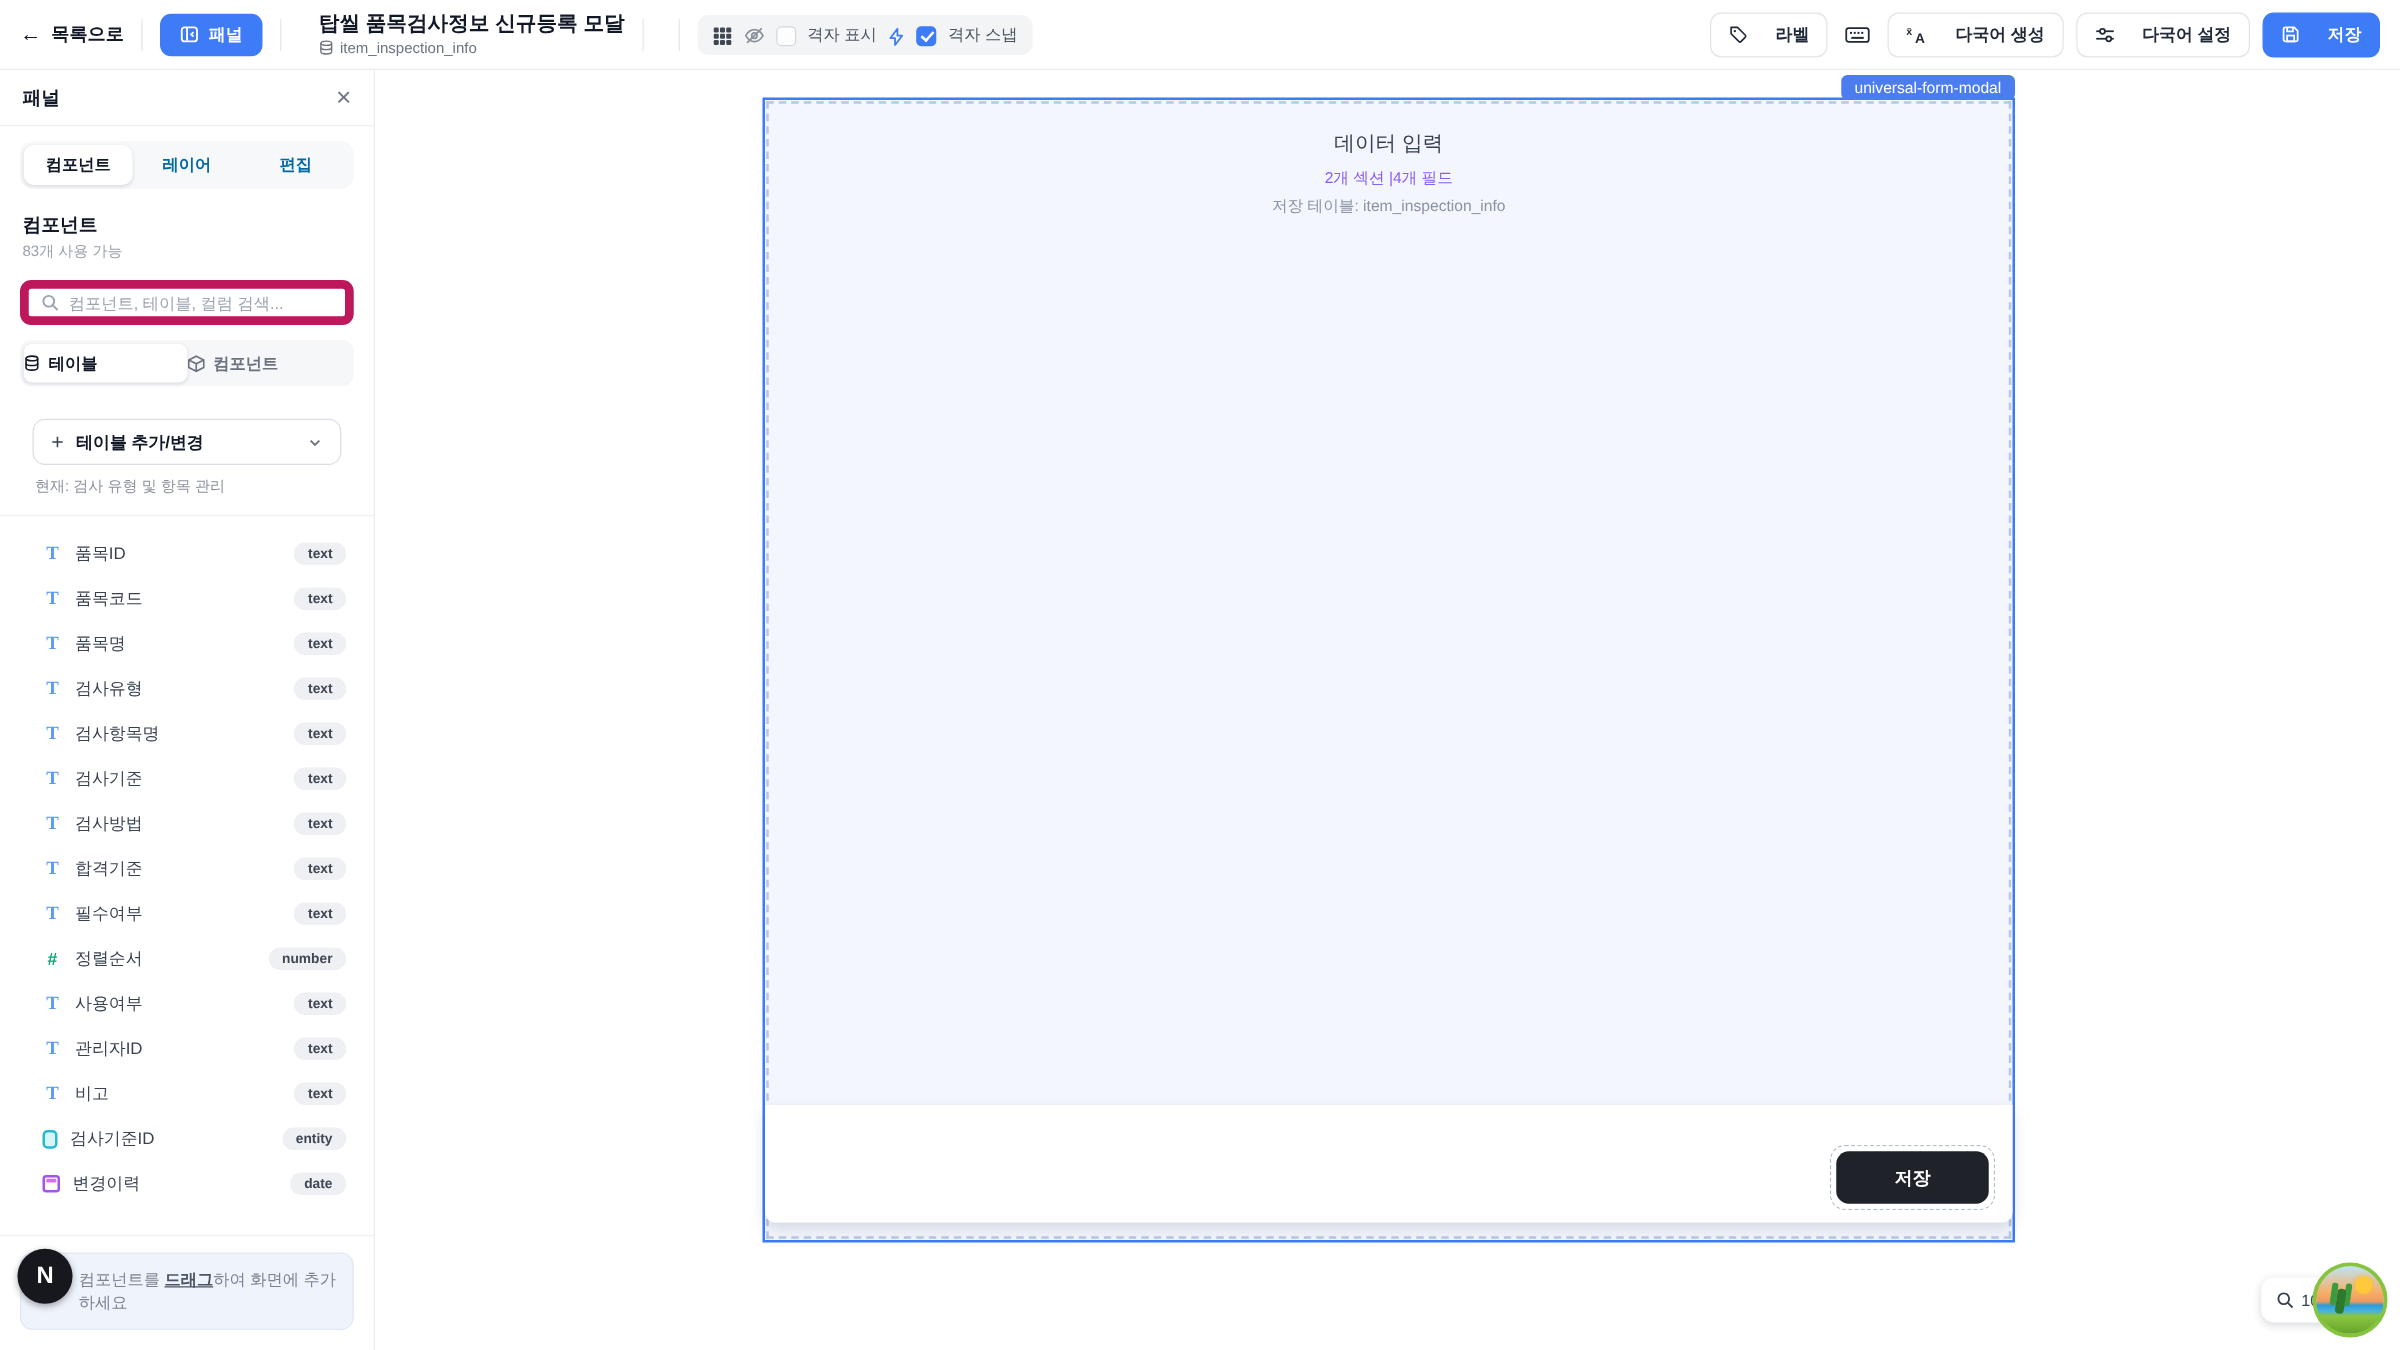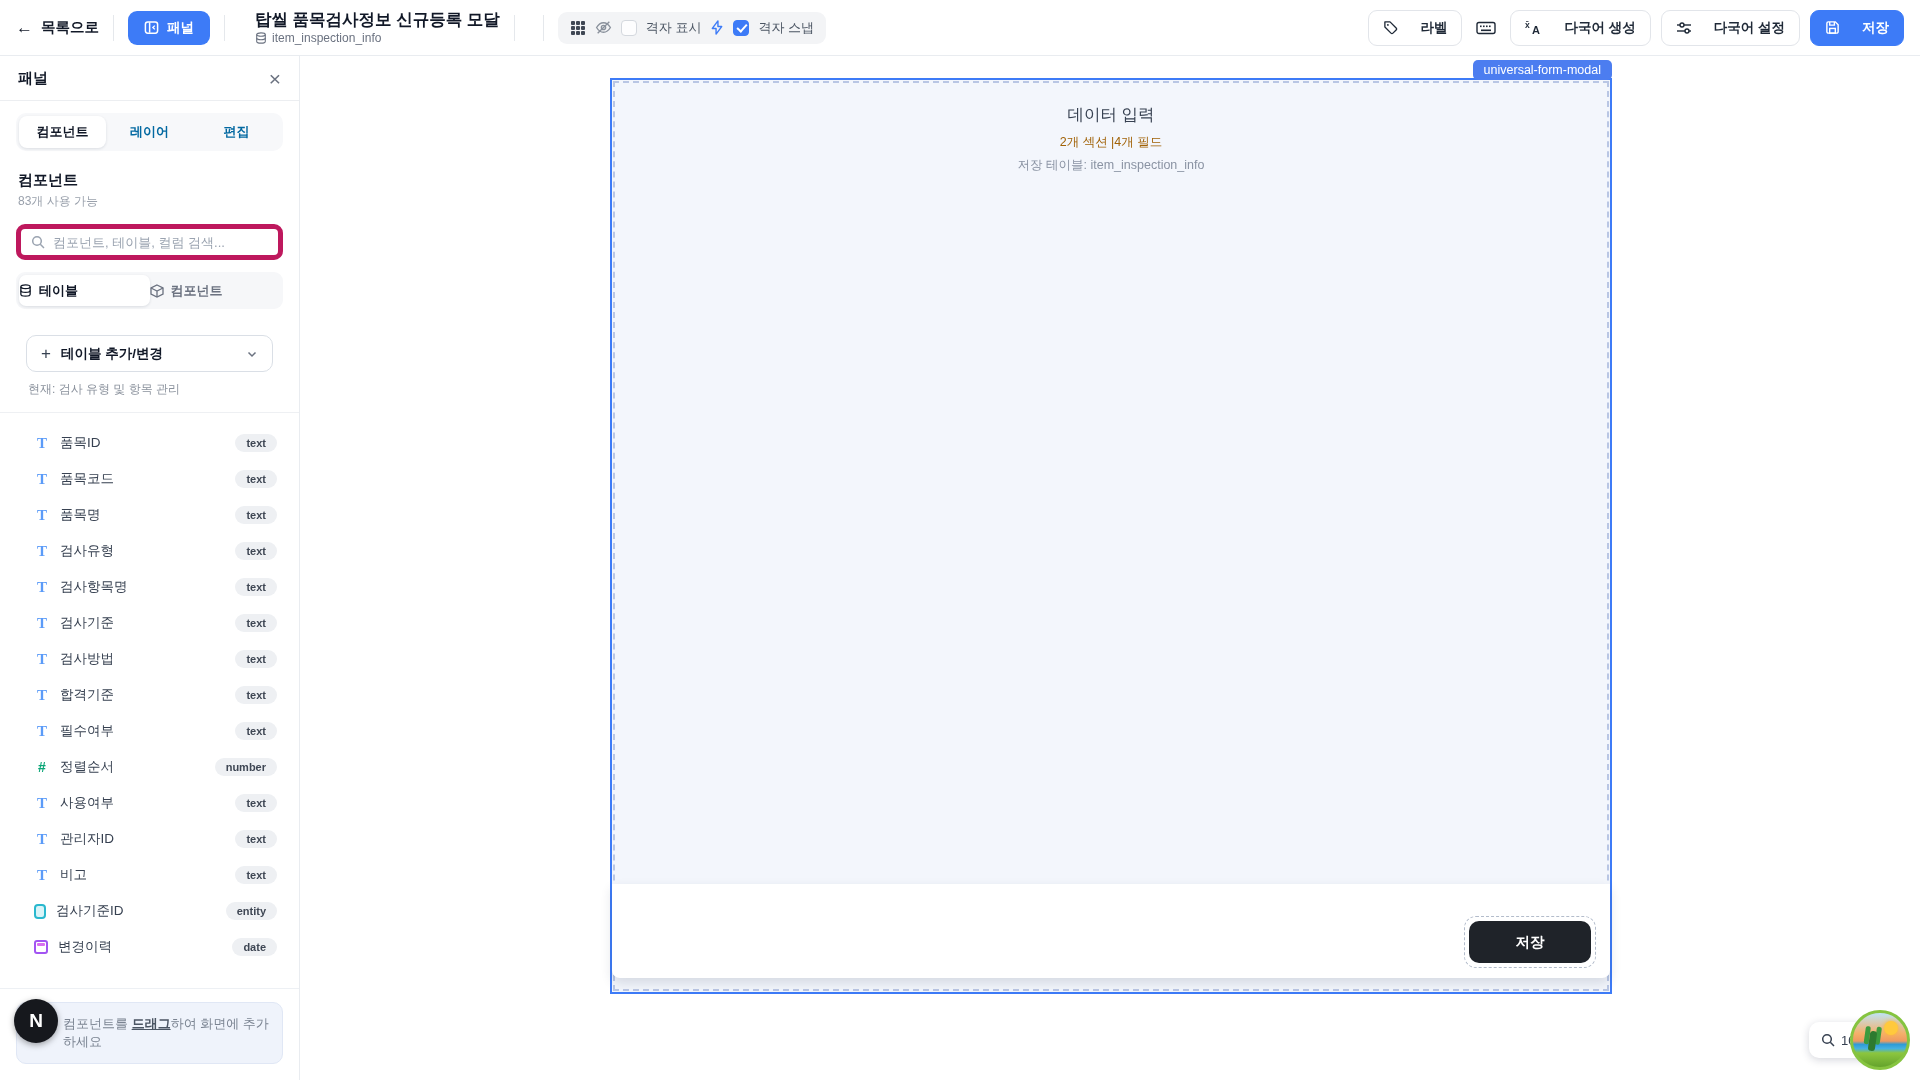--- a/index.html
+++ b/index.html
@@ -13,21 +13,21 @@
   .back-btn { display:flex; align-items:center; gap:8px; font-size:14.5px; font-weight:600; color:#111827; cursor:pointer; }
   .back-arrow { font-size:17px; }
   .panel-btn { display:flex; align-items:center; gap:8px; background:#3D7BF7; color:#fff;
     border:none; border-radius:9px; padding:8px 16px; font-size:13.5px; font-weight:600; }
   .title-wrap { margin-left:16px; }
   .title { font-size:16.5px; font-weight:700; color:#111827; line-height:1.2; }
   .subtitle { display:flex; align-items:center; gap:5px; font-size:12px; color:#6b7280; margin-top:2px; }
   .device-pill { display:flex; align-items:center; gap:8px; background:#edf3fe; border-radius:999px;
     padding:7px 14px; color:#3D7BF7; font-size:13.5px; font-weight:600; }
   .device-size { color:#7aa3f6; font-weight:400; font-size:12.5px; }
-  .grid-group { display:flex; align-items:center; gap:9px; background:#f3f4f6; border-radius:9px; padding:7px 12px; }
+  .grid-group { display:flex; align-items:flex-end; gap:9px; background:#f3f4f6; border-radius:9px; padding:7px 12px; }
   .grid-label { font-size:13px; color:#4b5563; }
   .cbox { width:16px; height:16px; border-radius:4px; border:1px solid #d4d8de; background:#fdfdfe; position:relative; }
   .cbox.checked { background:#3D7BF7; border-color:#3D7BF7; }
   .cbox.checked::after { content:""; position:absolute; left:4.5px; top:1.5px; width:4px; height:8px;
     border:solid #fff; border-width:0 2px 2px 0; transform:rotate(42deg); }
   .hspacer { flex:1; }
   .hbtn { display:flex; align-items:center; gap:22px; background:#fff; border:1px solid #e2e5ea;
     border-radius:9px; padding:8px 14px; font-size:13.5px; font-weight:600; color:#1f2937; margin-left:10px; }
   .icon-only { border:none; background:none; padding:6px 4px; }
   .hbtn.primary { background:#3D7BF7; border-color:#3D7BF7; color:#fff; }
@@ -39,21 +39,21 @@
   .p-head { height:45px; flex:none; display:flex; align-items:center; justify-content:space-between;
     padding:0 18px; border-bottom:1px solid #eceef1; }
   .p-title { font-size:15px; font-weight:700; color:#111827; }
   .p-close { font-size:21px; color:#6b7280; line-height:1; cursor:pointer; }
   .p-tabs { margin:12px 16px 0; background:#f7f8fa; border-radius:10px; display:flex; padding:3px; flex:none; }
   .p-tab { flex:1; text-align:center; font-size:13px; color:#0369a1; padding:7px 0; border-radius:8px; font-weight:600; }
   .p-tab.active { background:#fff; color:#111827; box-shadow:0 1px 3px rgba(20,30,60,.12); }
   .p-section { padding:20px 18px 0; flex:none; }
   .p-sec-title { font-size:15px; font-weight:700; color:#111827; }
   .p-count { font-size:12px; color:#9aa1ac; margin-top:3px; }
-  .search-box { margin:14px 16px 0; height:36px; border:5px solid #be185d; border-radius:9px;
+  .search-box { margin:14px 16px 0; height:36px; border:7px solid #be185d; border-radius:9px;
     display:flex; align-items:center; gap:8px; padding:0 10px; flex:none; }
   .search-box input { border:none; outline:none; flex:1; font-size:13px; color:#374151; background:transparent;
     font-family:inherit; }
   .search-box input::placeholder { color:#9aa3b0; }
   .seg { margin:12px 16px 0; background:#f6f7f9; border-radius:9px; display:flex; padding:3px; flex:none; }
   .seg-btn { flex:1; display:flex; align-items:center; gap:7px; height:31px;
     border-radius:7px; font-size:13px; font-weight:600; color:#6b7280; }
   .seg-btn.active { background:#fff; color:#111827; box-shadow:0 1px 3px rgba(20,30,60,.12); }
   .add-table { margin:26px 26px 0; height:37px; border:1px solid #dadfe6; border-radius:10px;
     display:flex; align-items:center; gap:10px; padding:0 14px; font-size:13.5px; font-weight:600; color:#111827; flex:none; }
@@ -86,21 +86,21 @@
     font-size:19px; font-weight:700; box-shadow:0 2px 6px rgba(0,0,0,.35); z-index:5; }
 
   
   .canvas { position:absolute; top:56px; left:300px; width:1620px; height:1024px; background:#fff; }
   .comp-tag { position:absolute; top:4px; right:308px; background:#4C7DF0; color:#fff; font-size:12.5px;
     padding:3px 11px; border-radius:5px; z-index:6; }
   .modal-body { position:absolute; top:22px; left:310px; width:1002px; height:916px;
     background:#f3f6fc; border:2px solid #3D7BF7; z-index:2; }
   .modal-body::before { content:""; position:absolute; inset:1px; border:2px dashed #b9c6e4; pointer-events:none; }
   .m-title { text-align:center; margin-top:24px; font-size:16.5px; color:#374151; font-weight:500; }
-  .m-meta { text-align:center; margin-top:8px; font-size:12.5px; color:#a16207; }
+  .m-meta { text-align:center; margin-top:8px; font-size:12.5px; color:#8b5cf6; }
   .m-table { text-align:center; margin-top:6px; font-size:12.5px; color:#8a93a3; }
   .modal-footer { position:absolute; top:828px; left:312px; width:998px; height:94px; background:#fff;
     border-radius:0 0 8px 8px; box-shadow:0 5px 12px rgba(30,40,70,.14); z-index:3; }
   .save-sel { position:absolute; right:14px; top:32px; border:1.5px dashed #b3bccb; border-radius:12px; padding:4px; }
   .footer-save { width:122px; height:42px; background:#1f2329; color:#fff; border:none; border-radius:10px;
     font-size:14.5px; font-weight:600; font-family:inherit; }
   .zoom-pill { position:absolute; right:27px; bottom:22px; width:84px; height:36px; background:#fff;
     border-radius:10px; box-shadow:0 2px 8px rgba(20,30,60,.18); display:flex; align-items:center;
     gap:6px; padding:0 12px; font-size:13px; color:#374151; z-index:4; }
   .island { position:absolute; right:10px; bottom:10px; width:60px; height:60px; border-radius:50%;

